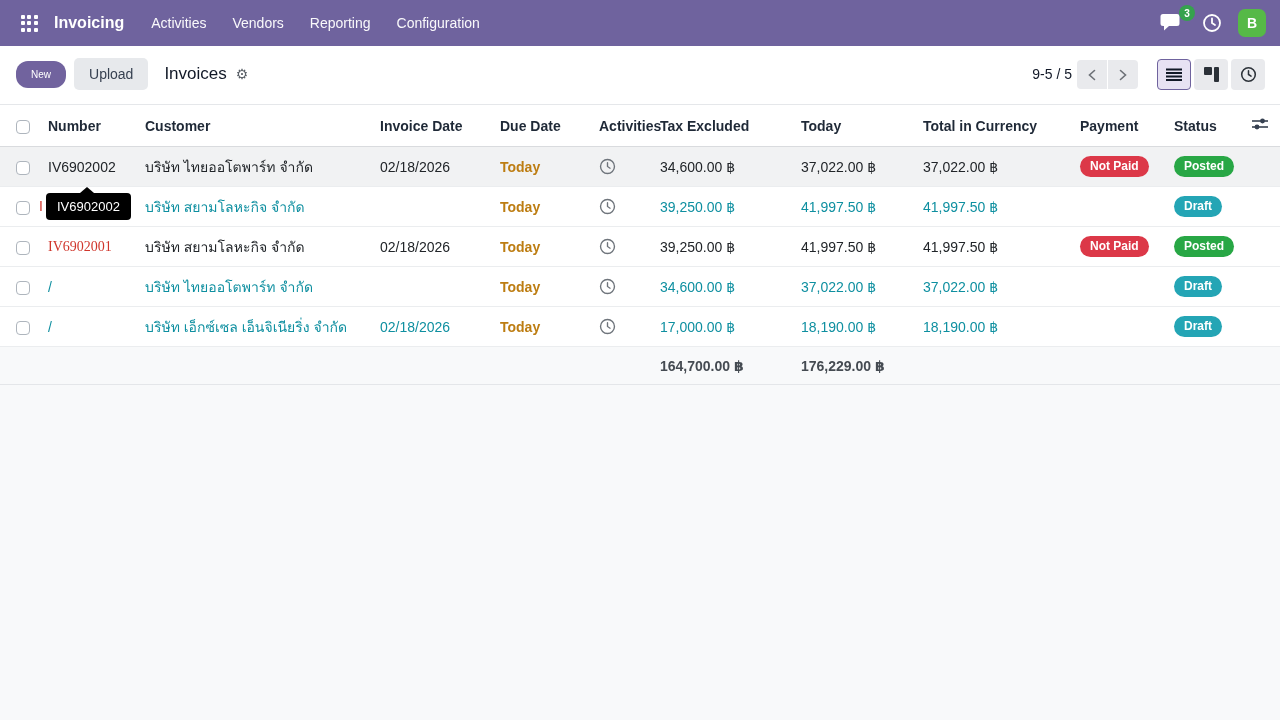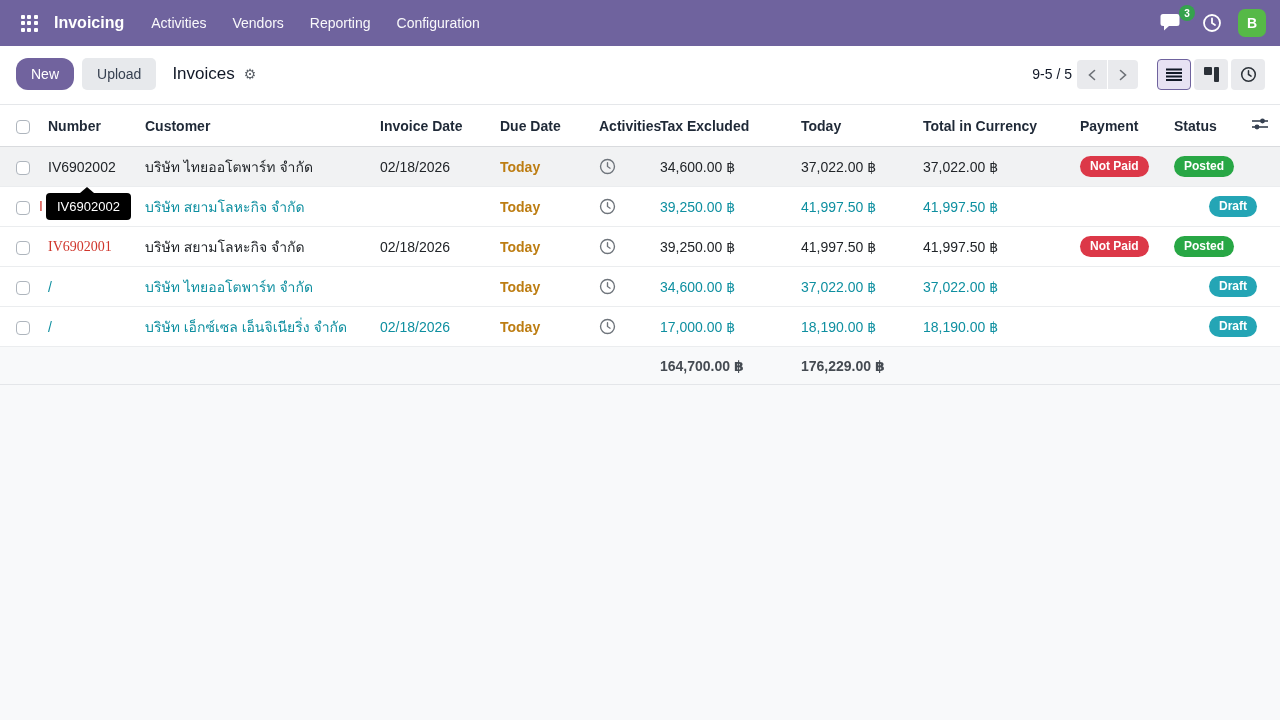--- a/index.html
+++ b/index.html
@@ -19,21 +19,21 @@
   .msg-badge { position:absolute; top:-7px; right:-9px; background:#35a24d; color:#fff;
                font-size:10px; font-weight:700; min-width:16px; height:16px; border-radius:9px;
                display:flex; align-items:center; justify-content:center; padding:0 4px; }
   .avatar { width:28px; height:28px; border-radius:7px; background:#56B947; color:#fff;
             font-size:14px; font-weight:700; display:flex; align-items:center; justify-content:center; cursor:pointer; }
 
   
   .cpanel { position:absolute; top:46px; left:0; width:1280px; height:58px; background:#fff; }
   .cp-left { position:absolute; left:16px; top:12px; display:flex; align-items:center; }
   .btn-new { background:#71639E; color:#fff; border:none; border-radius:12px; padding:8px 15px;
-             font-size:14px; font-weight:500; cursor:pointer; }
+             font-size:10px; font-weight:500; cursor:pointer; }
   .btn-upload { background:#e7e9ec; color:#374151; border:none; border-radius:5px; padding:8px 15px;
                 font-size:14px; margin-left:8px; cursor:pointer; }
   .breadcrumb { font-size:17px; color:#111827; margin-left:16px; }
   .gear { font-size:14px; color:#5b6168; margin-left:9px; cursor:pointer; line-height:1; }
 
   .search-box { position:absolute; left:433px; top:12px; width:415px; height:34px; background:#fff;
                 border:1px solid #8a7fc0; border-radius:4px; display:flex; align-items:center; }
   .search-box input { flex:1; border:none; outline:none; font-size:14px; color:#374151; background:transparent; }
   .search-box input::placeholder { color:#a7aeb6; }
   .mag { margin:0 9px 0 12px; display:flex; }
@@ -71,21 +71,21 @@
   td.stat, th.stat { padding-left:12px; }
   th.pay, th.stat { padding-left:22px; }
   th.stat { padding-left:12px; }
   .today { color:#BD7D12; font-weight:700; }
   tr.draft td.cust, tr.draft td.num, tr.draft td.idate, tr.draft td.amt { color:#0E8FA0; }
   td.num-red, tr .num-red { color:#D0362C;font-family:Liberation Serif, serif; }
   .pill { display:inline-block; font-size:12px; font-weight:700; color:#fff; padding:3px 10px;
           border-radius:11px; line-height:15px; }
   .pill-red { background:#DC3848; }
   .pill-green { background:#28A745; }
-  .pill-teal { background:#24A5B5;margin-left:35px; }
+  .pill-teal { background:#24A5B5; }
   .opt-icon { text-align:center; }
 
   
   .num-fragment { position:absolute; left:39px; top:198px; font-size:14px; color:#D0362C; z-index:5; }
   .tooltip { position:absolute; left:46px; top:193px; background:#000; color:#fff; font-size:13px;
              padding:6px 11px; border-radius:4px; z-index:6; }
   .tooltip::before { content:""; position:absolute; top:-6px; left:34px; border-left:7px solid transparent;
                      border-right:7px solid transparent; border-bottom:6px solid #000; }
 
   svg { display:block; }

